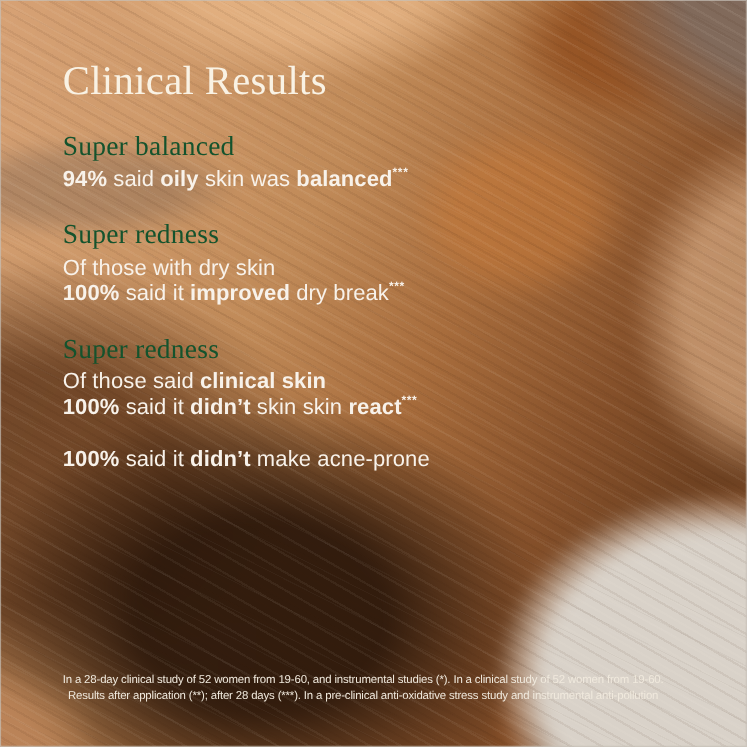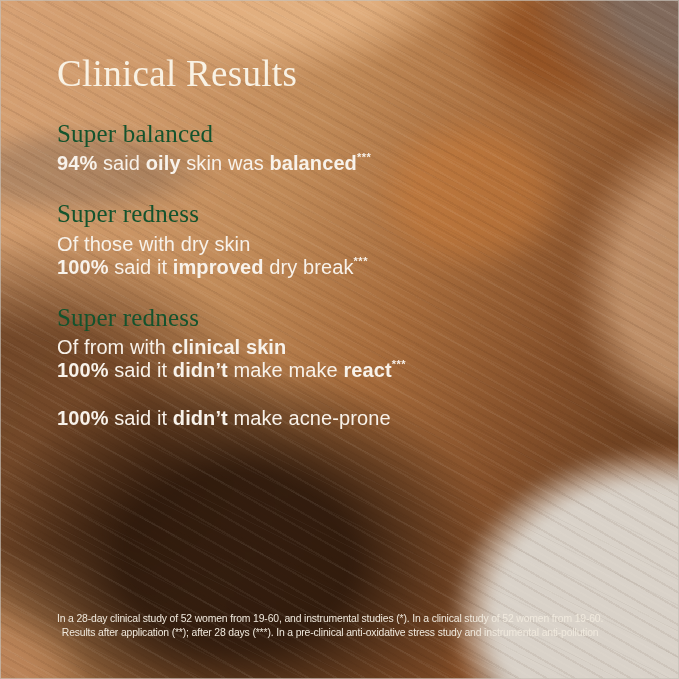--- a/index.html
+++ b/index.html
@@ -78,22 +78,22 @@
           <h2>Super balanced</h2>
           <div class="line"><b>94%</b><span> said </span><b>oily</b><span> skin was </span><b>balanced</b><b><sup>***</sup></b></div>
         </div>
         <div class="section">
           <h2>Super redness</h2>
           <div class="line"><span>Of those with dry skin</span></div>
           <div class="line"><b>100%</b><span> said it </span><b>improved</b><span> dry break</span><b><sup>***</sup></b></div>
         </div>
         <div class="section">
           <h2>Super redness</h2>
-          <div class="line"><span>Of from with </span><b>clinical skin</b></div>
-          <div class="line"><b>100%</b><span> said it </span><b>didn’t</b><span> make make </span><b>react</b><b><sup>***</sup></b></div>
+          <div class="line"><span>Of those said </span><b>clinical skin</b></div>
+          <div class="line"><b>100%</b><span> said it </span><b>didn’t</b><span> skin skin </span><b>react</b><b><sup>***</sup></b></div>
         </div>
         <div class="section">
           <div class="line"><b>100%</b><span> said it </span><b>didn’t</b><span> make acne-prone</span></div>
         </div>
       </div>
   </div>
 
   <div class="footnote">
     <div>In a 28-day clinical study of 52 women from 19-60, and instrumental studies (*). In a clinical study of 52 women from 19-60.</div>
     <div>Results after application (**); after 28 days (***). In a pre-clinical anti-oxidative stress study and instrumental anti-pollution</div>

